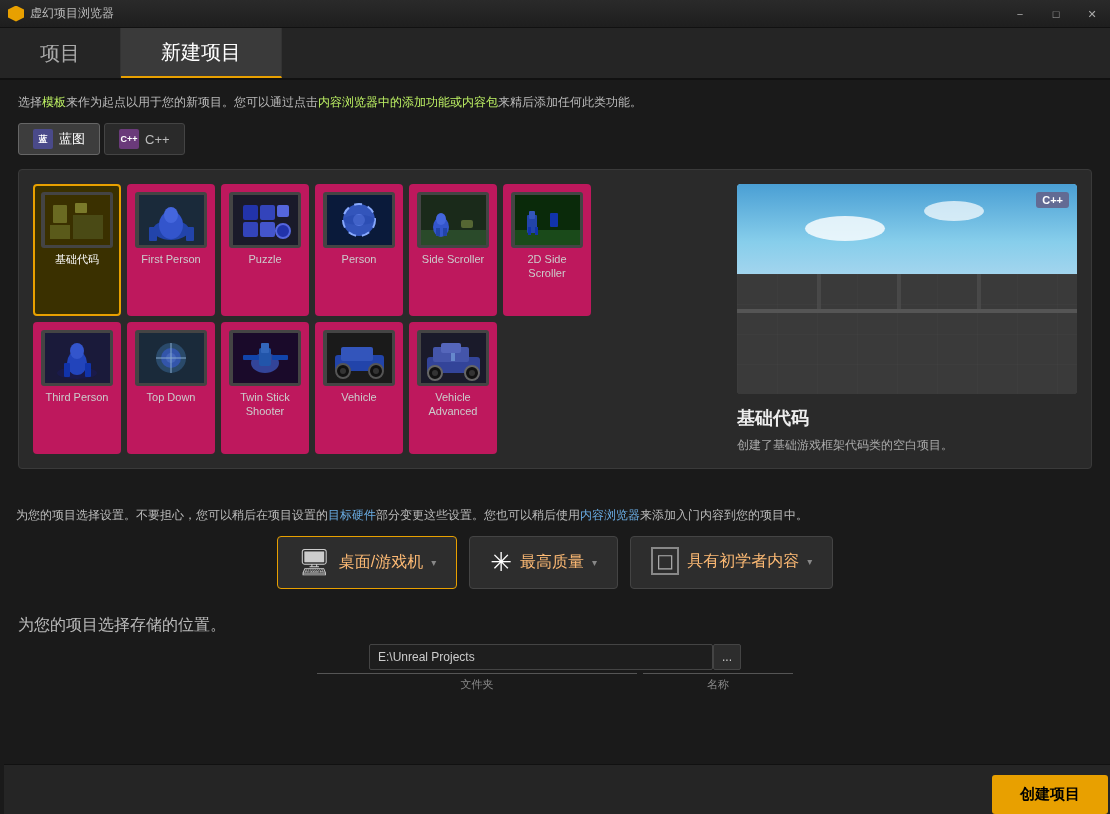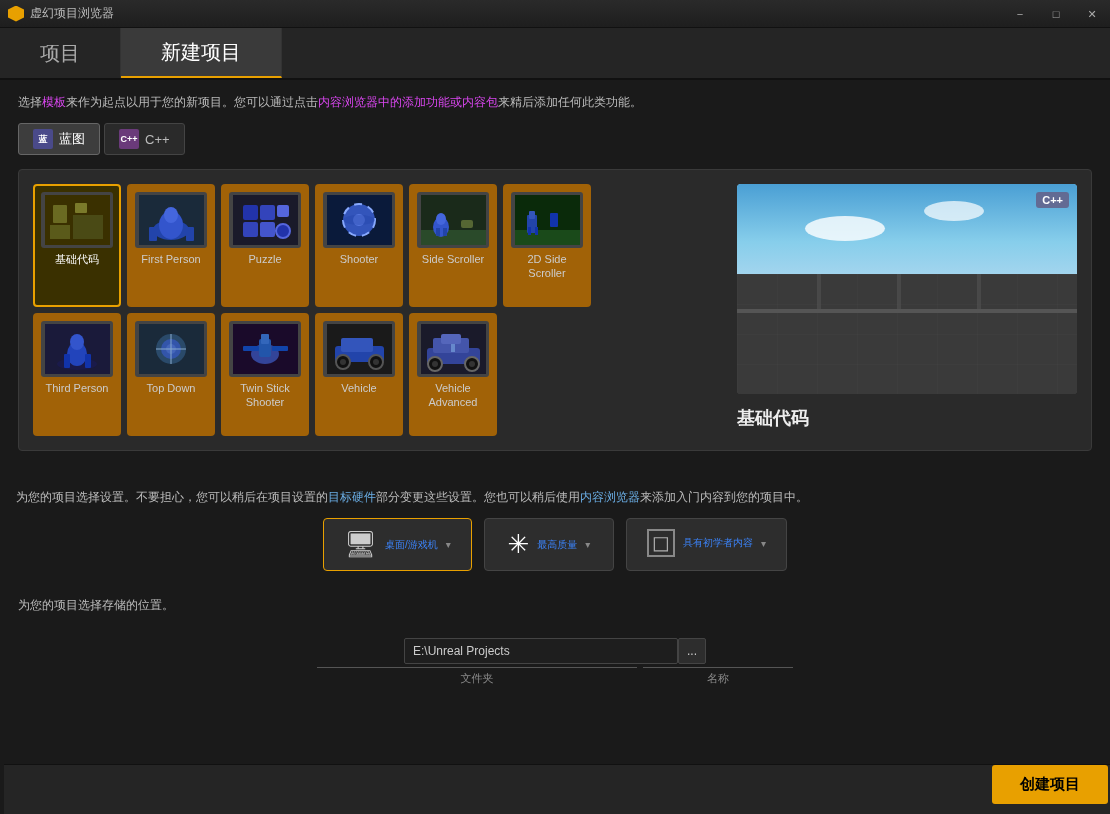--- a/index.html
+++ b/index.html
@@ -81,21 +81,21 @@
     .main-content {
       padding: 14px 18px;
     }
 
     .desc-text {
       font-size: 12px;
       color: #bbb;
       margin-bottom: 12px;
     }
     .desc-text span {
-      color: #d946ef;
+      color: #bef264;
       margin-top: 9px;
     }
 
     
     .lang-tabs {
       display: flex;
       gap: 4px;
       margin-bottom: 14px;
     }
     .lang-tab {
@@ -150,21 +150,21 @@
       flex: 1;
     }
 
     .template-item {
       display: flex;
       flex-direction: column;
       align-items: center;
       cursor: pointer;
       border-radius: 4px;
       padding: 6px 4px;
-      background: #a16207;
+      background: #be185d;
       border: 2px solid transparent;
     }
     .template-item.selected {
       background: #3a3000;
       border-color: #e8a000;
     }
 
     .template-thumb {
       width: 72px;
       height: 56px;
@@ -285,36 +285,36 @@
       gap: 6px;
       padding: 10px 20px;
       background: #2d2d2d;
       border: 1px solid #444;
       border-radius: 4px;
       cursor: pointer;
       min-width: 130px;
     }
     .setting-btn.active { border-color: #e8a000; }
     .setting-btn-label {
-      font-size: 10px;
-      color: #3b82f6;
+      font-size: 16px;
+      color: #fdba74;
     }
     .setting-btn-arrow {
       font-size: 10px;
       color: #888;
     }
 
     
     .path-section {
       padding: 0 18px 10px;
     }
     .path-desc {
-      font-size: 12px;
+      font-size: 16px;
       color: #bbb;
-      margin-bottom: 24px;
+      margin-bottom: 8px;
     }
     .path-input {
       background: #1e1e1e;
       border: 1px solid #444;
       color: #ccc;
       padding: 5px 8px;
       font-size: 12px;
       border-radius: 2px;
       width: 300px;
       font-family: inherit;
@@ -346,21 +346,21 @@
     
     .footer {
       position: absolute;
       bottom: 0;
       left: 4px;
       right: 0;
       height: 50px;
       background: #252525;
       border-top: 1px solid #111;
       display: flex;
-      align-items: flex-start;
+      align-items: flex-end;
       justify-content: flex-end;
       padding: 0 2px;
     }
     .create-btn {
       background: #e8a000;
       color: #000;
       border: none;
       padding: 10px 28px;
       font-size: 15px;
       font-weight: bold;
@@ -458,21 +458,21 @@
       <div class="template-item">
         <div class="template-thumb">
           <svg class="tmpl-svg" viewBox="0 0 65 50">
             <rect width="65" height="50" fill="#0a1a3a"></rect>
             <circle cx="32" cy="25" r="16" fill="#3355bb"></circle>
             <circle cx="32" cy="25" r="16" fill="none" stroke="#88aaff" stroke-width="2" stroke-dasharray="8,6"></circle>
             <circle cx="32" cy="25" r="6" fill="#5577dd"></circle>
             <ellipse cx="32" cy="25" rx="16" ry="5" fill="#2244aa" opacity="0.4"></ellipse>
           </svg>
         </div>
-        <span class="template-label">Shooter</span>
+        <span class="template-label">Person</span>
       </div>
 
       <div class="template-item">
         <div class="template-thumb">
           <svg class="tmpl-svg" viewBox="0 0 65 50">
             <rect width="65" height="50" fill="#1a2a1a"></rect>
             <rect x="0" y="35" width="65" height="15" fill="#2a4a2a"></rect>
             <ellipse cx="20" cy="32" rx="8" ry="10" fill="#3355cc"></ellipse>
             <ellipse cx="20" cy="24" rx="5" ry="6" fill="#4466dd"></ellipse>
             <rect x="15" y="33" width="4" height="8" fill="#2244aa"></rect>
@@ -592,20 +592,21 @@
 
             <rect x="0" y="35" width="340" height="4" fill="#555"></rect>
             <rect x="80" y="0" width="4" height="35" fill="#555" opacity="0.5"></rect>
             <rect x="160" y="0" width="4" height="35" fill="#555" opacity="0.5"></rect>
             <rect x="240" y="0" width="4" height="35" fill="#555" opacity="0.5"></rect>
           </svg>
         </div>
         <div class="preview-cpp-badge">C++</div>
       </div>
       <div class="preview-title">基础代码</div>
+      <div class="preview-desc">创建了基础游戏框架代码类的空白项目。</div>
     </div>
   </div>
 </div>
 
 <div class="settings-section">
   <p class="settings-desc">
     为您的项目选择设置。不要担心，您可以稍后在项目设置的<span>目标硬件</span>部分变更这些设置。您也可以稍后使用<span>内容浏览器</span>来添加入门内容到您的项目中。
   </p>
   <div class="settings-buttons">
     <div class="setting-btn active">
@@ -630,21 +631,21 @@
       </div>
     </div>
   </div>
 </div>
 
 <div class="path-section">
   <p class="path-desc">为您的项目选择存储的位置。</p>
   <div style="display:flex;justify-content:center;align-items:center;gap:6px;">
     <div>
       <div style="display:flex;align-items:center;gap:0;">
-        <input type="text" class="path-input" value="E:\Unreal Projects" style="width: 274px;">
+        <input type="text" class="path-input" value="E:\Unreal Projects" style="width: 344px;">
         <button class="path-browse-btn">...</button>
       </div>
     </div>
   </div>
   <div style="display:flex;justify-content:center;gap:6px;margin-top:3px;">
     <div style="display:flex;flex-direction:column;align-items:center;width:320px;">
       <div style="height:1px;background:#555;width:100%;margin-bottom:3px;"></div>
       <span class="path-label">文件夹</span>
     </div>
     <div style="display:flex;flex-direction:column;align-items:center;width:150px;">

